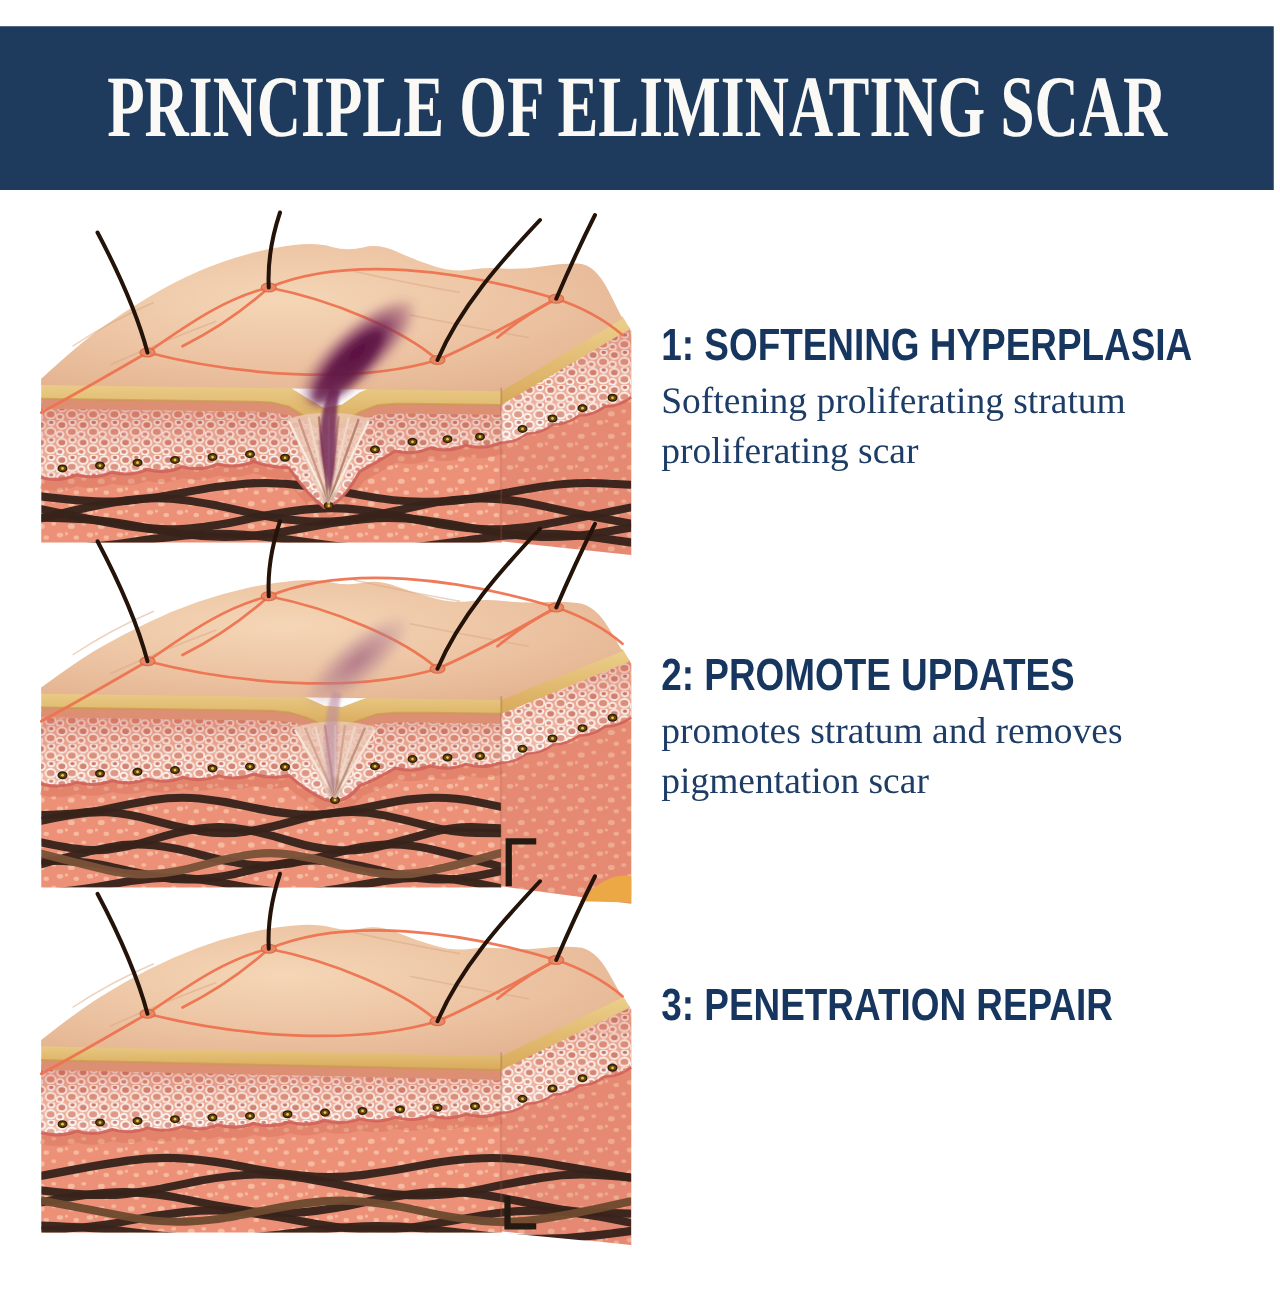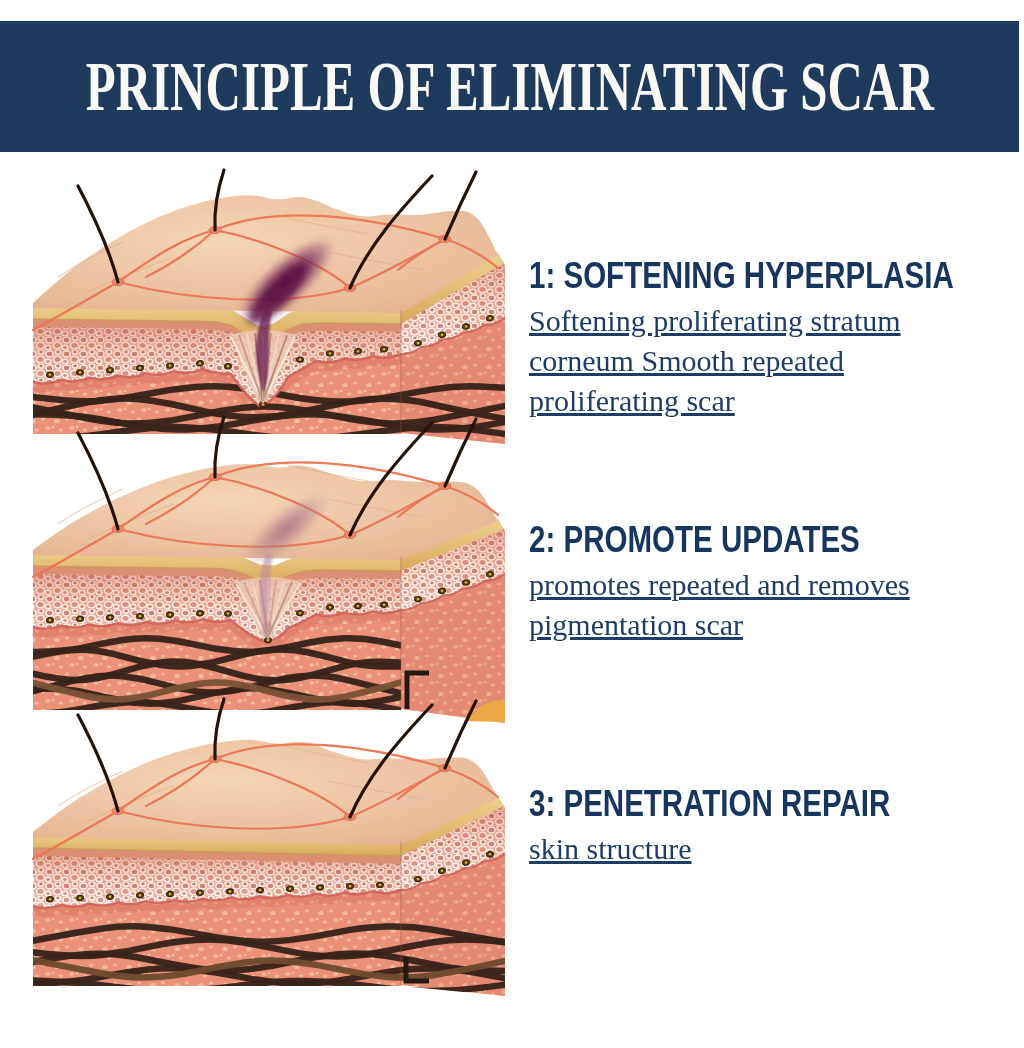--- a/index.html
+++ b/index.html
@@ -12,21 +12,21 @@
   .banner p{margin:2px 0 0 0;color:#faf9f5;font:700 29px/34px "Liberation Serif",serif;white-space:nowrap;}
   .banner p span{display:inline-block;transform:scaleX(.94);transform-origin:50% 50%;}
   .fig{position:absolute;left:28px;width:484px;height:316px;}
   .fig svg{display:block;width:484px;height:316px;}
   #fig0{top:138px}#fig1{top:411px}#fig2{top:684px}
   .copy{position:absolute;left:529px;width:480px;}
   #copy0{top:256px}#copy1{top:520px}#copy2{top:784px}
   .copy h2{margin:0 0 5px 0;color:#16365f;font:700 36px/40px "Liberation Sans",sans-serif;
            white-space:nowrap;transform:scaleX(.82);transform-origin:0 50%;}
   .copy .desc{color:#1e3d66;font:400 30px/40px "Liberation Serif",serif;}
-  .copy .desc div{white-space:nowrap;text-decoration:underline;}
+  .copy .desc div{white-space:nowrap;}
 </style>
 </head>
 <body>
 
 <div class="page">
 
   <header class="banner">
     <h1><span>PRINCIPLE OF ELIMINATING SCAR</span></h1>
   </header>
 
@@ -598,33 +598,31 @@
   <path d="M373,114 L373,258" stroke="#96503c" stroke-width="1.5" opacity=".3"></path>
 
   <path d="M378,229 L378,253 L401,253" fill="none" stroke="#241a12" stroke-width="5"></path>
 </svg>
     </div>
 
   <section class="copy" id="copy0">
     <h2>1: SOFTENING HYPERPLASIA</h2>
     <div class="desc">
         <div>Softening proliferating stratum</div>
-        <div>corneum Smooth repeated</div>
         <div>proliferating scar</div>
       </div>
   </section>
 
   <section class="copy" id="copy1">
     <h2>2: PROMOTE UPDATES</h2>
     <div class="desc">
-        <div>promotes repeated and removes</div>
+        <div>promotes stratum and removes</div>
         <div>pigmentation scar</div>
       </div>
   </section>
 
   <section class="copy" id="copy2">
     <h2>3: PENETRATION REPAIR</h2>
     <div class="desc">
-        <div>skin structure</div>
       </div>
   </section>
 
 </div>
 
 </body></html>

